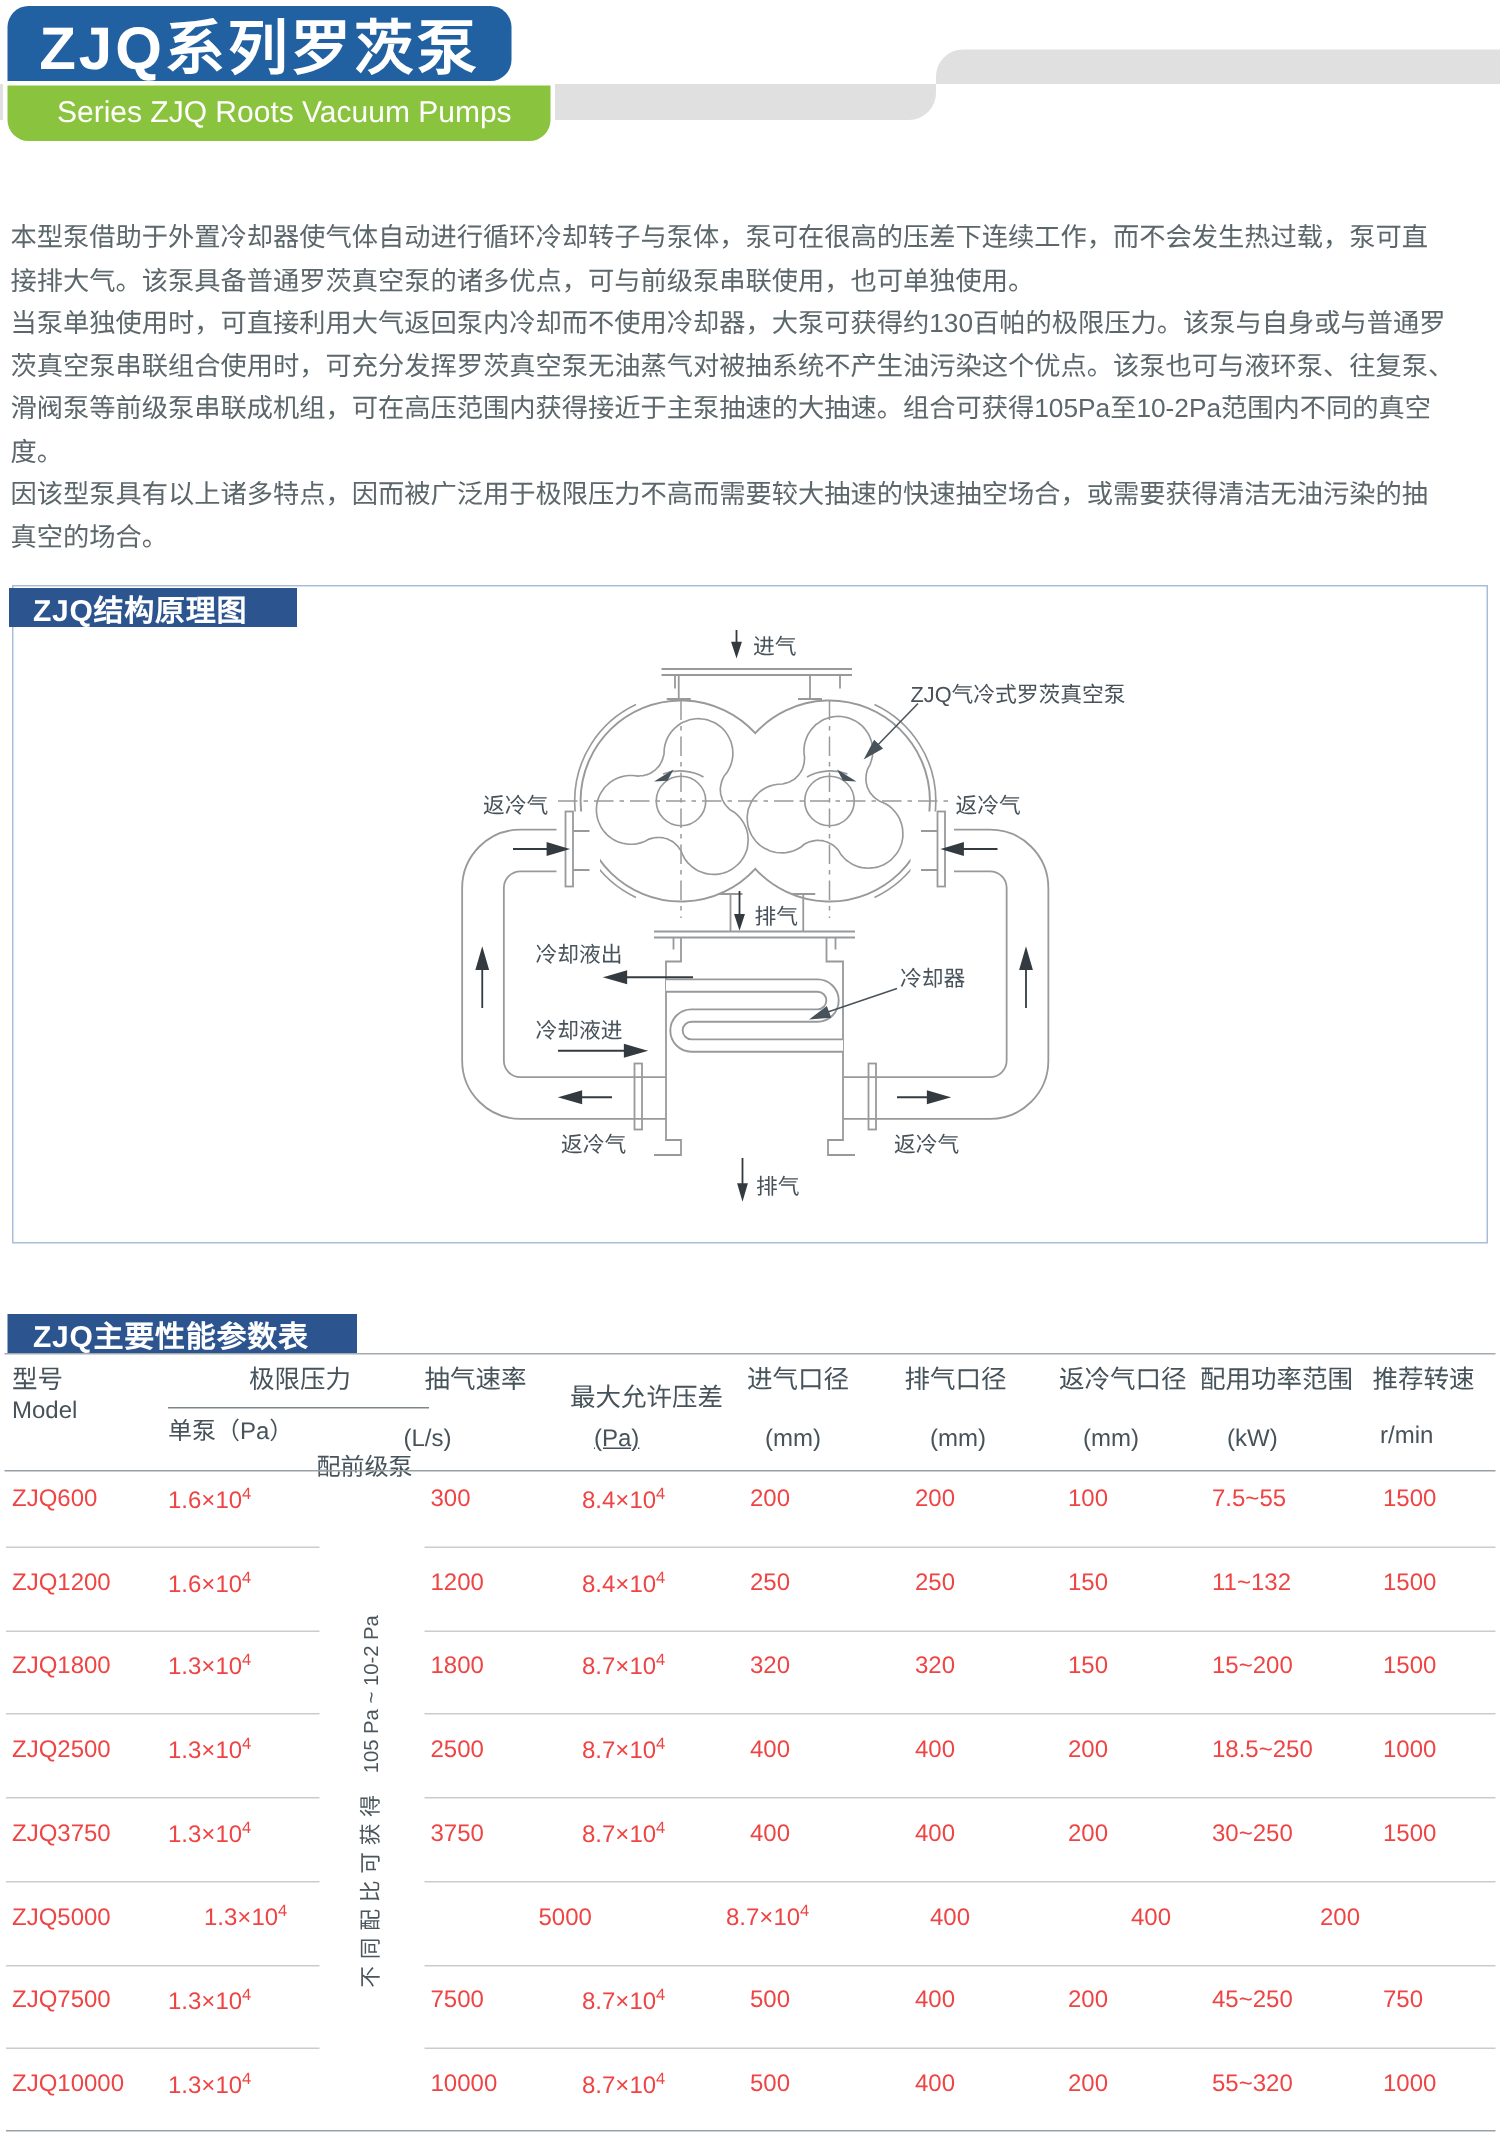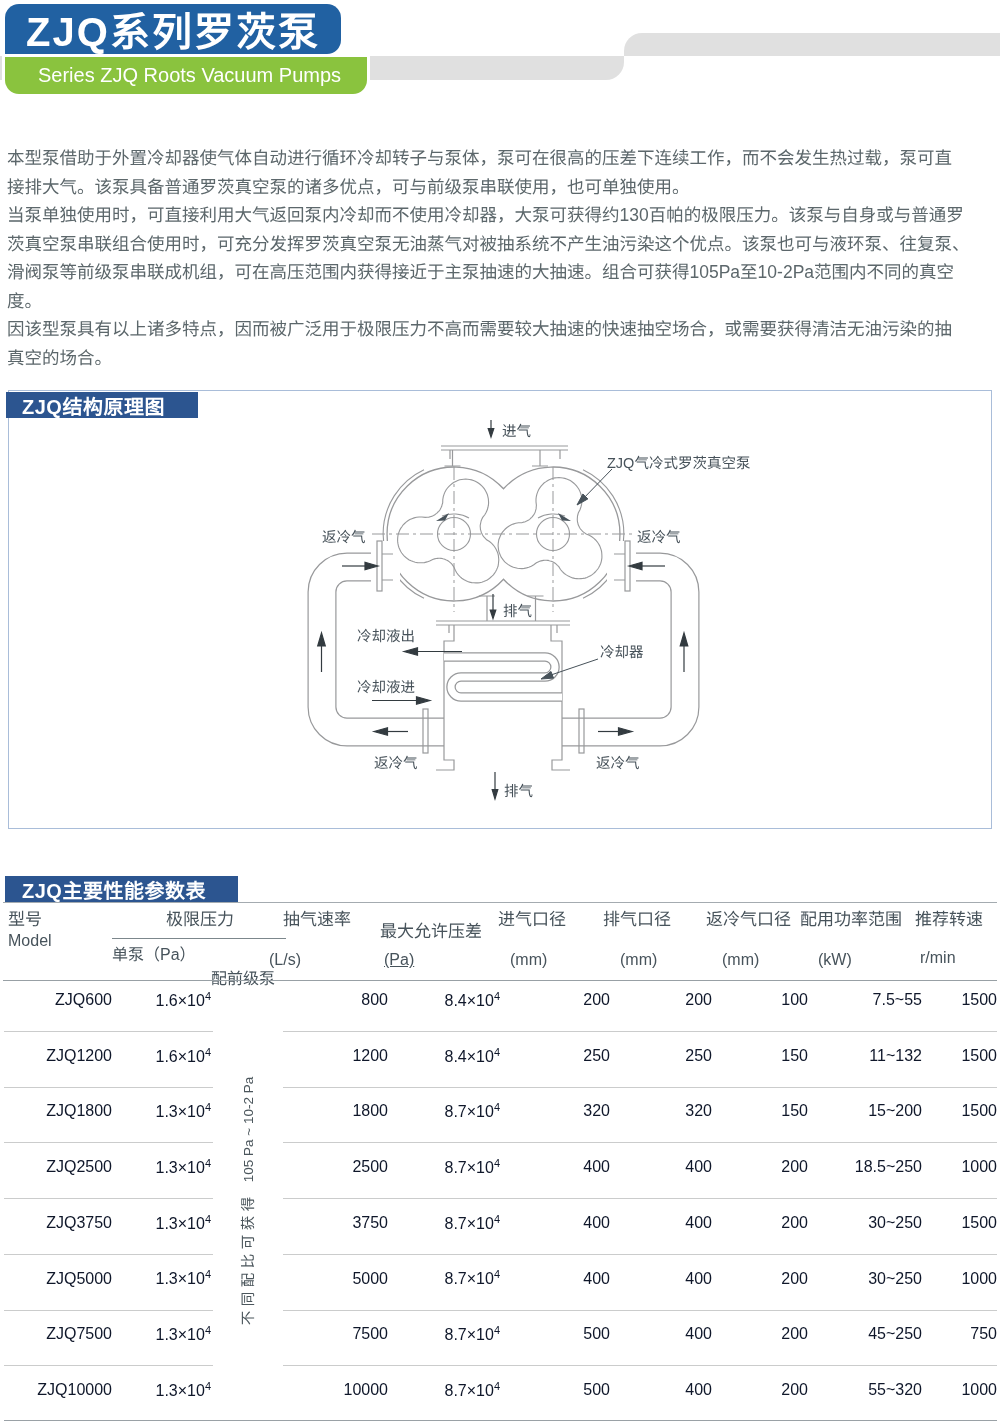--- a/index.html
+++ b/index.html
@@ -51,22 +51,22 @@
   .rule-group    { left:112px;top:938px; width:174px; background:#7c878c; }
   .rule-header   { left:3px;  top:980px; width:994px; background:#98a0a5; }
   .rule-bottom   { left:4px;  top:1420px; width:993px; background:#9aa1a6; }
   .sep { position:absolute; height:1px; background:#cbcccc; }
   .sep.l { left:4px; width:209px; }
   .sep.r { left:283px; width:714px; }
   .hcell { position:absolute; color:#47535b; font-size:17px; line-height:20px; white-space:nowrap; }
   .hunit { position:absolute; color:#47535b; font-size:16px; line-height:20px; white-space:nowrap; }
   .specs-body { position:absolute; left:8px; top:972px; width:989px; }
   .trow { position:absolute; left:0; width:989px; height:56px;
-          display:grid; align-items:center; color:#0f172a; font-size:16px;
-          grid-template-columns:104px 99px 76px 101px 112px 110px 102px 96px 114px auto;text-align:right; }
+          display:grid; align-items:center; color:#ef4444; font-size:16px;
+          grid-template-columns:104px 99px 76px 101px 112px 110px 102px 96px 114px auto; }
   .trow sup { font-size:11px; }
   .vnote {
     position:absolute; left:246px; top:1201px; width:0; height:0;
     color:#4b565c; white-space:nowrap;
   }
   .vnote > span {
     position:absolute; transform:translate(-50%,-50%) rotate(-90deg);
     display:block;
   }
   .vnote .cn { font-size:14.5px; letter-spacing:4.5px; }
@@ -219,21 +219,21 @@
   <span class="hcell" style="left:603px;top:910px;font-family:Liberation Serif, serif;">排气口径</span>
   <span class="hcell" style="left:706px;top:910px;">返冷气口径</span>
   <span class="hcell" style="left:800px;top:910px;">配用功率范围</span>
   <span class="hcell" style="left:915px;top:910px;">推荐转速</span>
 
   <span class="hunit" style="left:8px;  top:931px;">Model</span>
   <div class="rule rule-group"></div>
   <span class="hunit" style="left:112px;top:945px;">单泵（Pa）</span>
   <span class="hunit" style="left:211px;top:945px;margin-top:24px;">配前级泵</span>
   <span class="hunit" style="left:269px;top:950px;">(L/s)</span>
-  <span class="hunit" style="left:384px;top:950px;text-decoration:underline;">(Pa)</span>
+  <span class="hunit" style="left:396px;top:950px;text-decoration:underline;">(Pa)</span>
   <span class="hunit" style="left:510px;top:950px;">(mm)</span>
   <span class="hunit" style="left:620px;top:950px;">(mm)</span>
   <span class="hunit" style="left:722px;top:950px;">(mm)</span>
   <span class="hunit" style="left:818px;top:950px;">(kW)</span>
   <span class="hunit" style="left:920px;top:948px;">r/min</span>
 
   <div class="rule rule-header"></div>
 
   <div class="sep l" style="top:1031px"></div>
   <div class="sep r" style="top:1031px"></div>
@@ -254,21 +254,21 @@
 
   <div class="vnote">
     <span><span class="cn">不同配比可获得</span><span class="val">105 Pa ~ 10-2 Pa</span></span>
   </div>
 
   <div class="specs-body">
     <div class="trow" style="top: 0px;">
       <span>ZJQ600</span>
       <span><span>1.6×10</span><sup>4</sup></span>
       <span></span>
-      <span>800</span>
+      <span>300</span>
       <span><span>8.4×10</span><sup>4</sup></span>
       <span>200</span>
       <span>200</span>
       <span>100</span>
       <span>7.5~55</span>
       <span>1500</span>
     </div>
 
     <div class="trow" style="top: 55.7px;">
       <span>ZJQ1200</span>
@@ -315,21 +315,21 @@
       <span></span>
       <span>3750</span>
       <span><span>8.7×10</span><sup>4</sup></span>
       <span>400</span>
       <span>400</span>
       <span>200</span>
       <span>30~250</span>
       <span>1500</span>
     </div>
 
-    <div class="trow" style="top: 278.5px;">
+    <div class="trow" style="top: 278.5px; gap: 24px;">
       <span>ZJQ5000</span>
       <span><span>1.3×10</span><sup>4</sup></span>
       <span></span>
       <span>5000</span>
       <span><span>8.7×10</span><sup>4</sup></span>
       <span>400</span>
       <span>400</span>
       <span>200</span>
       <span>30~250</span>
       <span>1000</span>

